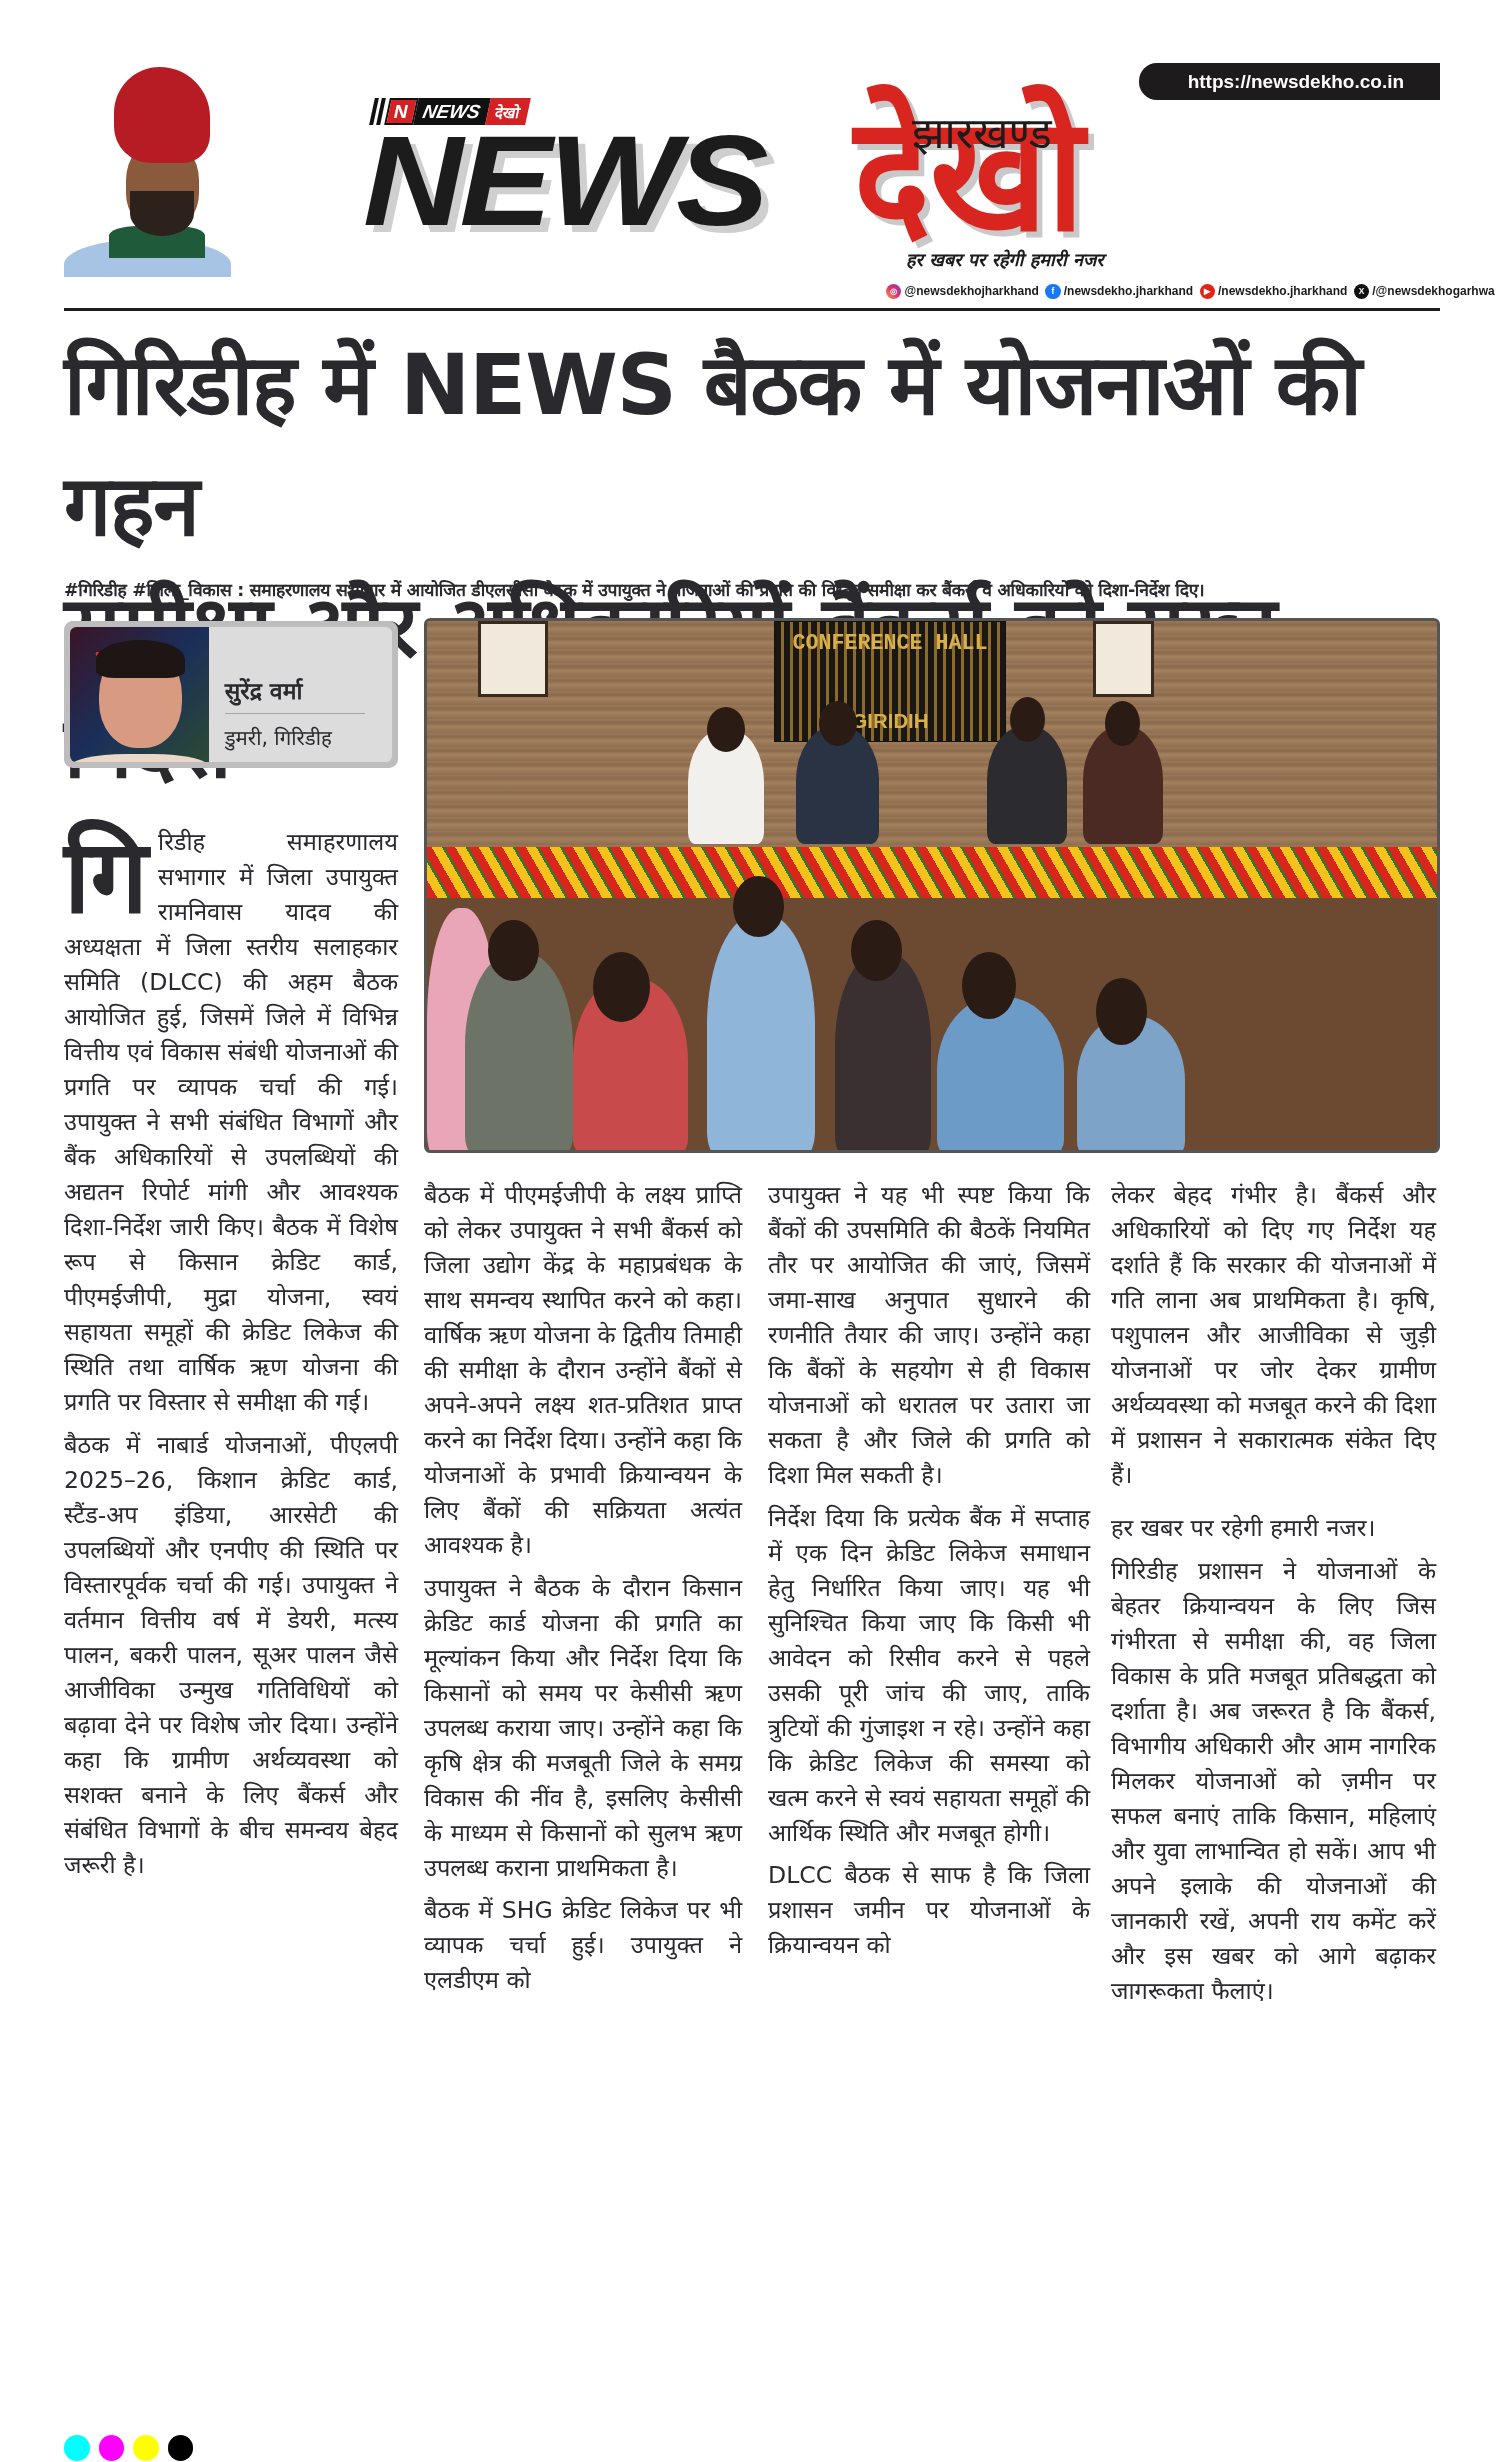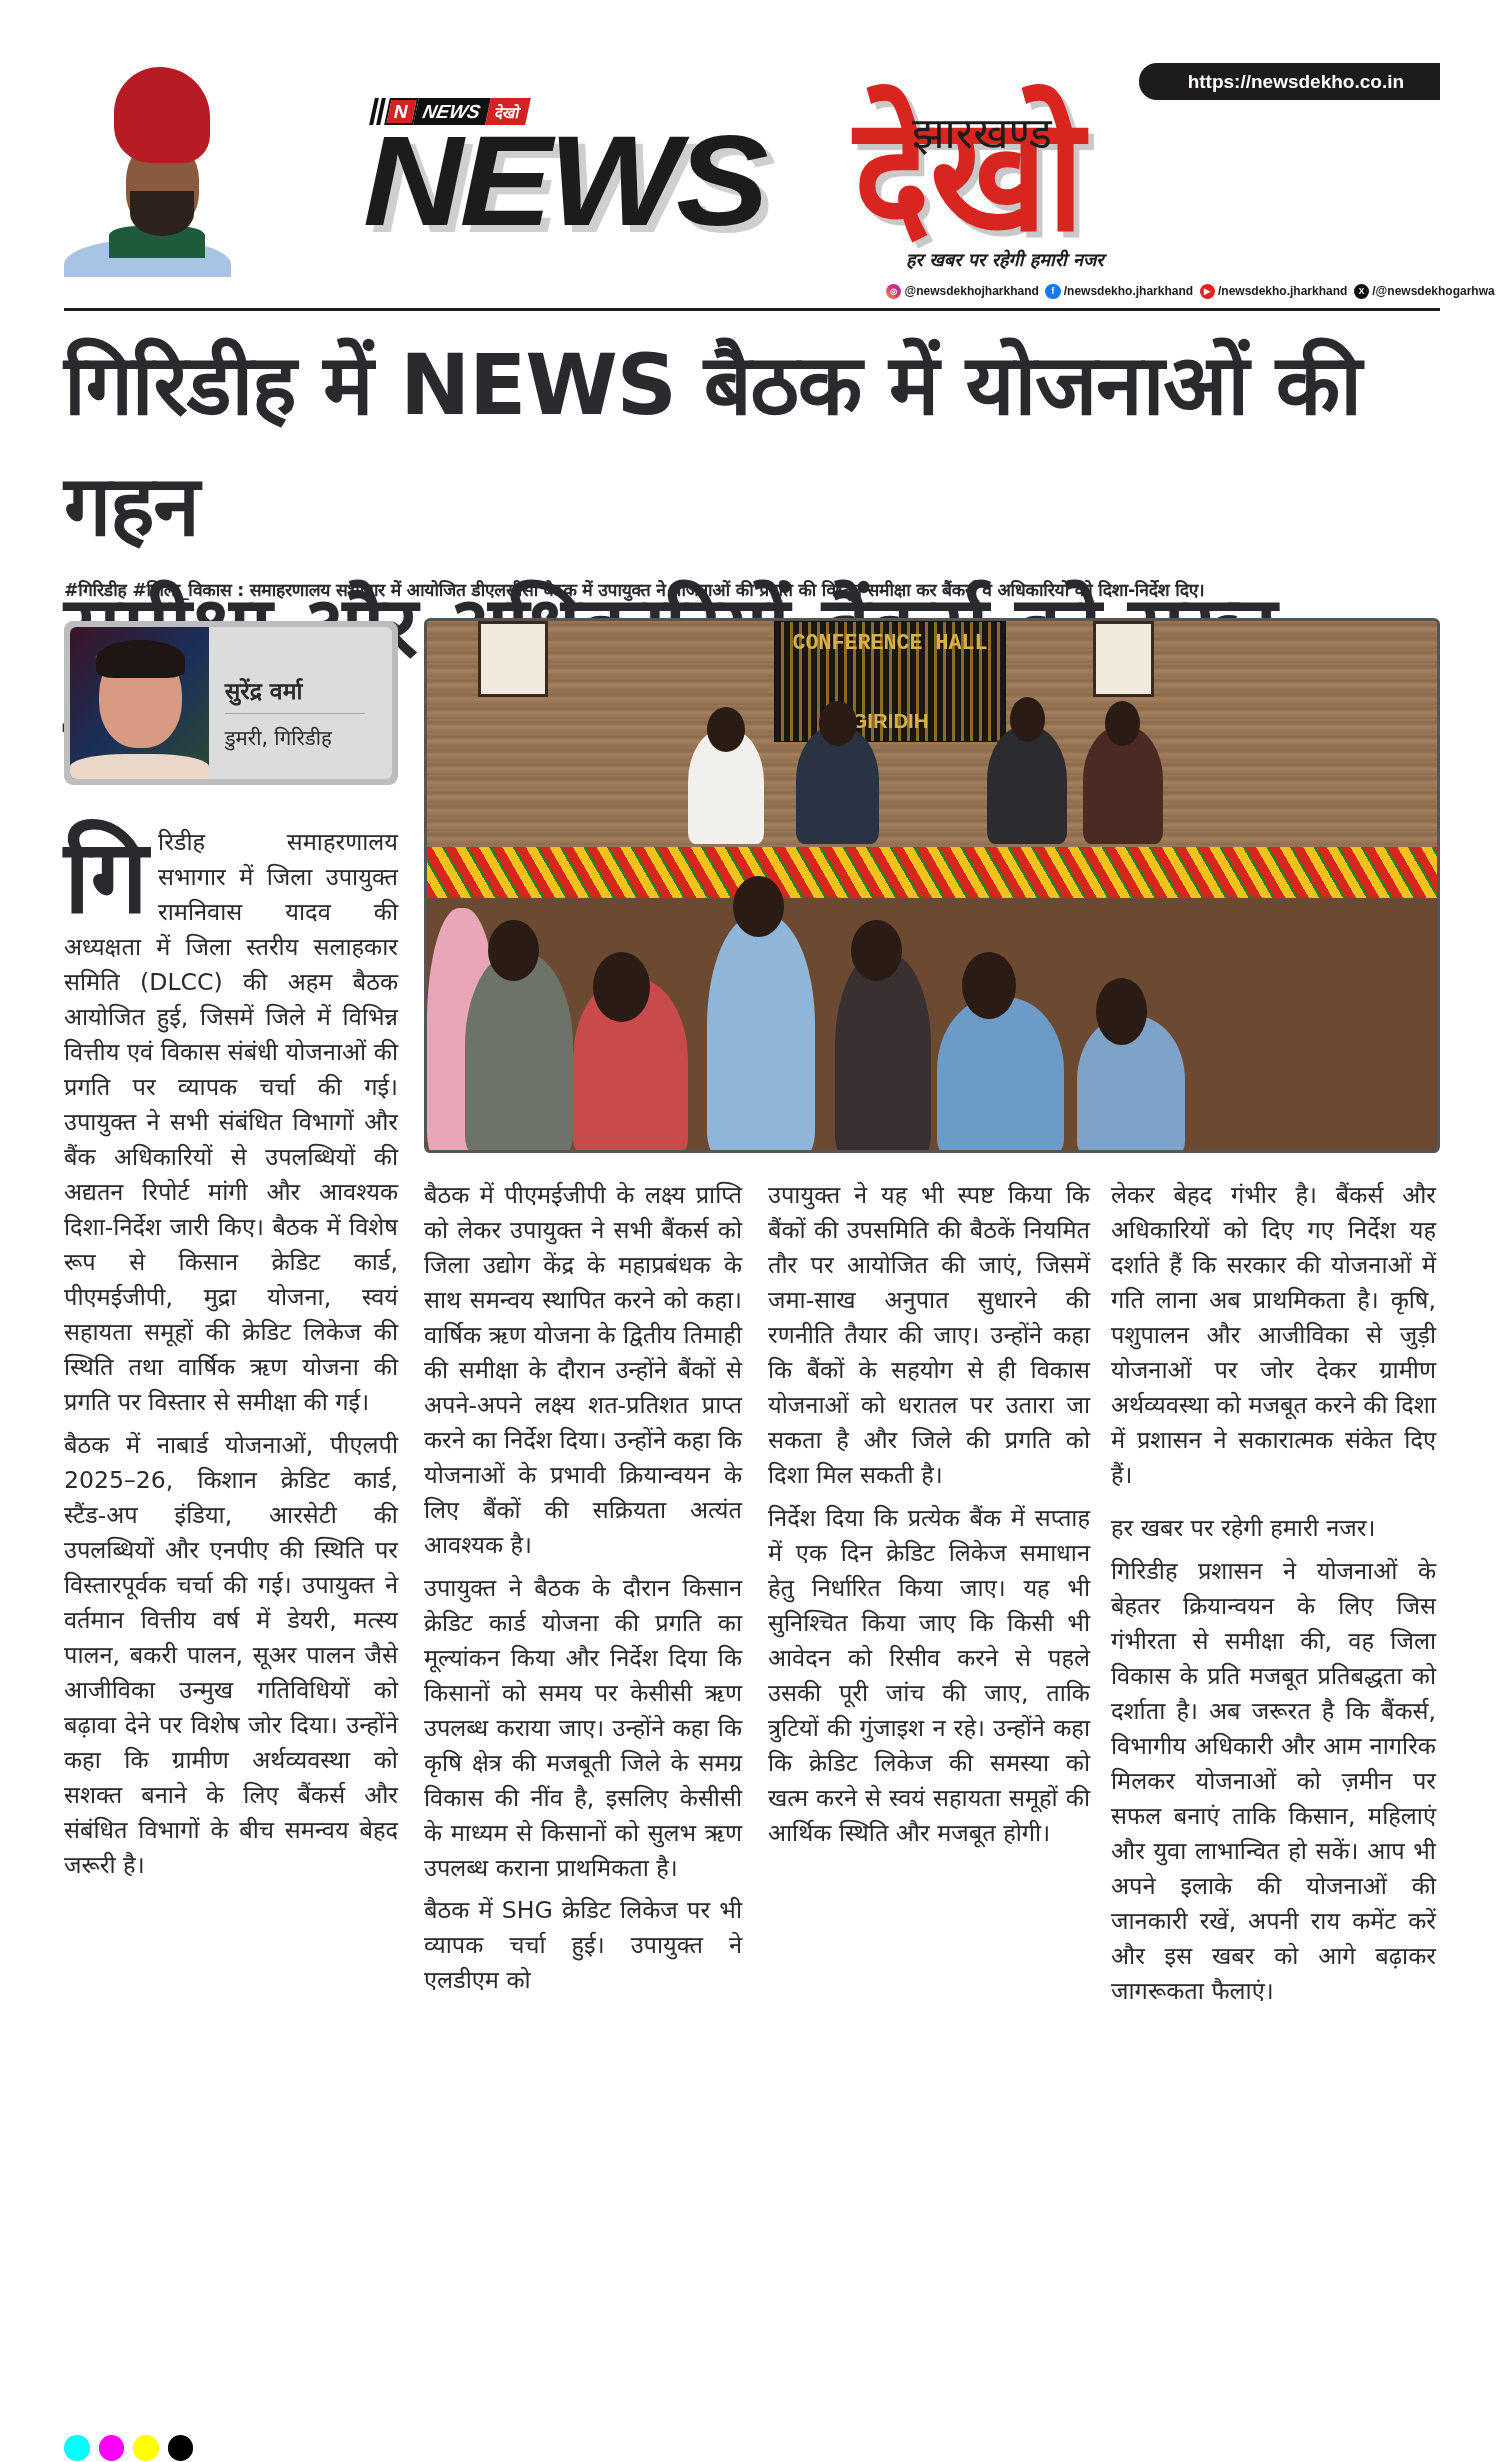--- a/index.html
+++ b/index.html
@@ -68,21 +68,21 @@
     position: absolute; left: 64px; top: 325px; width: 1376px; font-weight: bold; font-size: 84px;
     line-height: 121px; color: #2a2a2e; letter-spacing: -1.3px;
   }
   .summary {
     position: absolute; left: 64px; top: 577px; width: 1382px; font-weight: bold; font-size: 17.5px;
     color: #2a2a2e; white-space: nowrap; letter-spacing: -0.3px;
   }
 
   
   .author-box {
-    position: absolute; left: 64px; top: 621px; width: 334px; height: 164px; background: #bdbdbd;
+    position: absolute; left: 64px; top: 621px; width: 334px; height: 147px; background: #bdbdbd;
     border-radius: 9px; padding: 6.4px;
   }
   .author-inner { width: 100%; height: 100%; background: #dcdcdc; border-radius: 6.4px; display: flex; overflow: hidden; }
   .author-photo { width: 139px; height: 100%; position: relative; background: radial-gradient(circle at 20% 20%, #d32 0 1.9px, transparent 2.5px), linear-gradient(135deg, #3a1426 0%, #1a2f5a 50%, #2b4a34 100%); }
   .author-photo .ahead { position:absolute; left:29px; top:19px; width:83px; height:102px; border-radius: 48% 48% 45% 45%; background:#d89b82; }
   .author-photo .ahair { position:absolute; left:25.5px; top:12.7px; width:89px; height:38px; border-radius: 50% 50% 20% 20%; background:#1d1614; }
   .author-photo .ashirt { position:absolute; left:0; top:127px; width:139px; height:32px; background:#ead7c8; border-radius:40% 40% 0 0; }
   .author-text { padding: 47px 0 0 15.3px; flex: 1; }
   .author-name { font-weight: bold; font-size: 23px; color: #2a2a2e; padding-bottom: 6.4px; border-bottom: 1.9px solid #a6a6a6; width: 140px; }
   .author-place { font-size: 20.4px; color: #2a2a2e; margin-top: 9px; }
@@ -232,20 +232,21 @@
 
 <div class="col col2">
   <p>बैठक में पीएमईजीपी के लक्ष्य प्राप्ति को लेकर उपायुक्त ने सभी बैंकर्स को जिला उद्योग केंद्र के महाप्रबंधक के साथ समन्वय स्थापित करने को कहा। वार्षिक ऋण योजना के द्वितीय तिमाही की समीक्षा के दौरान उन्होंने बैंकों से अपने-अपने लक्ष्य शत-प्रतिशत प्राप्त करने का निर्देश दिया। उन्होंने कहा कि योजनाओं के प्रभावी क्रियान्वयन के लिए बैंकों की सक्रियता अत्यंत आवश्यक है।</p>
   <p>उपायुक्त ने बैठक के दौरान किसान क्रेडिट कार्ड योजना की प्रगति का मूल्यांकन किया और निर्देश दिया कि किसानों को समय पर केसीसी ऋण उपलब्ध कराया जाए। उन्होंने कहा कि कृषि क्षेत्र की मजबूती जिले के समग्र विकास की नींव है, इसलिए केसीसी के माध्यम से किसानों को सुलभ ऋण उपलब्ध कराना प्राथमिकता है।</p>
   <p>बैठक में SHG क्रेडिट लिकेज पर भी व्यापक चर्चा हुई। उपायुक्त ने एलडीएम को</p>
 </div>
 
 <div class="col col3">
   <p>उपायुक्त ने यह भी स्पष्ट किया कि बैंकों की उपसमिति की बैठकें नियमित तौर पर आयोजित की जाएं, जिसमें जमा-साख अनुपात सुधारने की रणनीति तैयार की जाए। उन्होंने कहा कि बैंकों के सहयोग से ही विकास योजनाओं को धरातल पर उतारा जा सकता है और जिले की प्रगति को दिशा मिल सकती है।</p>
   <p>निर्देश दिया कि प्रत्येक बैंक में सप्ताह में एक दिन क्रेडिट लिकेज समाधान हेतु निर्धारित किया जाए। यह भी सुनिश्चित किया जाए कि किसी भी आवेदन को रिसीव करने से पहले उसकी पूरी जांच की जाए, ताकि त्रुटियों की गुंजाइश न रहे। उन्होंने कहा कि क्रेडिट लिकेज की समस्या को खत्म करने से स्वयं सहायता समूहों की आर्थिक स्थिति और मजबूत होगी।</p>
+  <p>DLCC बैठक से साफ है कि जिला प्रशासन जमीन पर योजनाओं के क्रियान्वयन को</p>
 </div>
 
 <div class="col col4">
   <p style="margin-bottom:18px">लेकर बेहद गंभीर है। बैंकर्स और अधिकारियों को दिए गए निर्देश यह दर्शाते हैं कि सरकार की योजनाओं में गति लाना अब प्राथमिकता है। कृषि, पशुपालन और आजीविका से जुड़ी योजनाओं पर जोर देकर ग्रामीण अर्थव्यवस्था को मजबूत करने की दिशा में प्रशासन ने सकारात्मक संकेत दिए हैं।</p>
   <p>हर खबर पर रहेगी हमारी नजर।</p>
   <p>गिरिडीह प्रशासन ने योजनाओं के बेहतर क्रियान्वयन के लिए जिस गंभीरता से समीक्षा की, वह जिला विकास के प्रति मजबूत प्रतिबद्धता को दर्शाता है। अब जरूरत है कि बैंकर्स, विभागीय अधिकारी और आम नागरिक मिलकर योजनाओं को ज़मीन पर सफल बनाएं ताकि किसान, महिलाएं और युवा लाभान्वित हो सकें। आप भी अपने इलाके की योजनाओं की जानकारी रखें, अपनी राय कमेंट करें और इस खबर को आगे बढ़ाकर जागरूकता फैलाएं।</p>
 </div>
 
 <div class="cmyk">
   <span style="background: rgb(0, 255, 255);"></span>

